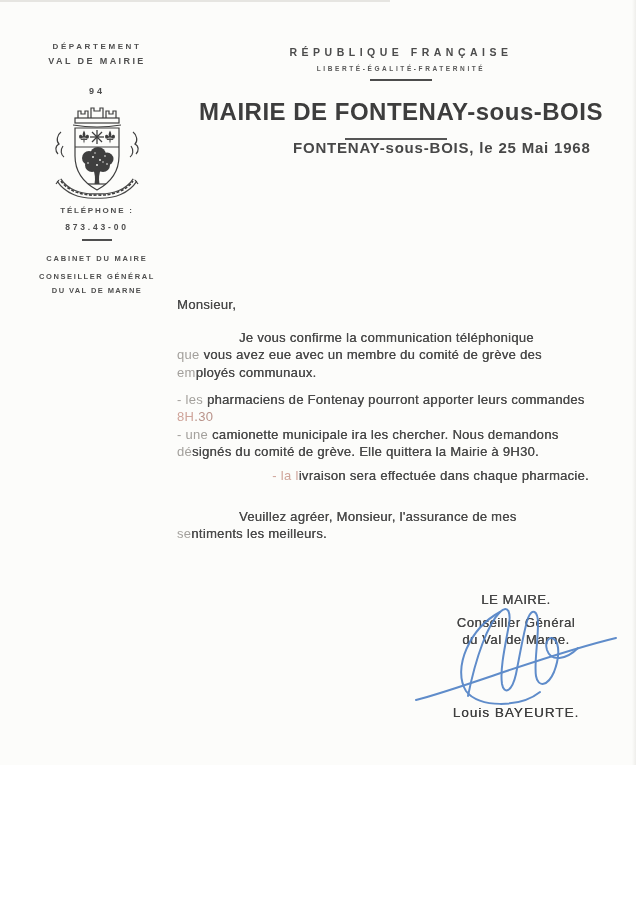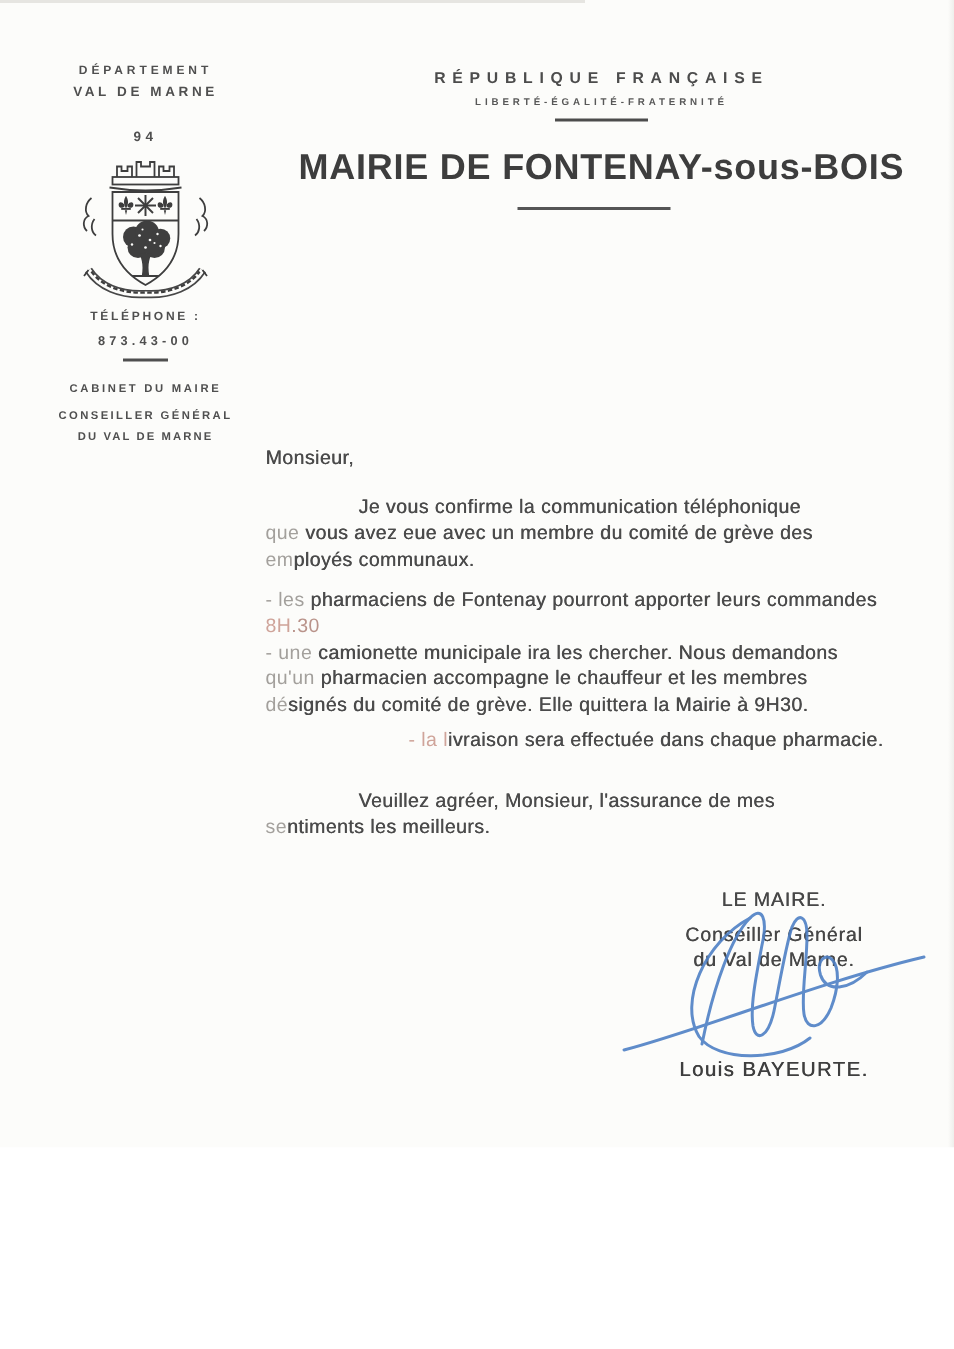--- a/index.html
+++ b/index.html
@@ -66,21 +66,21 @@
   .edge-right{position:absolute;right:0;top:0;width:4px;height:899px;
               background:linear-gradient(to right, rgba(0,0,0,0), rgba(120,115,105,.10));}
 </style>
 </head>
 <body>
 
 <div class="page">
 
   <div class="sidebar">
     <div class="dept-label">DÉPARTEMENT</div>
-    <div class="dept-name">VAL DE MARNE</div>
+    <div class="dept-name">VAL DE MAIRIE</div>
     <div class="dept-num">94</div>
 
     <svg class="arms" width="92" height="98" viewBox="0 0 92 98" fill="none" stroke="#3e3e3e" stroke-width="1.2">
 
       <path d="M10,30 c-4,3 -5,9 -2,12 c-4,2 -4,7 -1,10"></path>
       <path d="M82,30 c4,3 5,9 2,12 c4,2 4,7 1,10"></path>
       <path d="M12,44 c-3,4 -2,9 1,11"></path>
       <path d="M80,44 c3,4 2,9 -1,11"></path>
 
       <path d="M27,16 v-7 h3 v3 h4 v-3 h3 v7"></path>
@@ -153,38 +153,38 @@
 
   <div class="header">
     <div class="republic">RÉPUBLIQUE FRANÇAISE</div>
     <div class="motto">LIBERTÉ-ÉGALITÉ-FRATERNITÉ</div>
     <div class="motto-rule"></div>
   </div>
 
   <div class="title">MAIRIE DE FONTENAY-sous-BOIS</div>
 
   <div class="date-overline"></div>
+  <div class="date-line">FONTENAY-sous-BOIS, le 25 Mai 1968</div>
 
   <div class="body-text">
     <div class="line">Monsieur,</div>
 
     <div class="para mt16">
       <div class="line indent"><span>Je vous confirme la communication téléphonique</span></div>
       <div class="line"><span class="fade">que</span><span> vous avez eue avec un membre du comité de grève des</span></div>
       <div class="line"><span class="fade">em</span><span>ployés communaux.</span></div>
     </div>
 
     <div class="para mt10">
       <div class="line"><span class="fade">- les</span><span> pharmaciens de Fontenay pourront apporter leurs commandes</span></div>
       <div class="line"><span class="fade-red">8H</span><span class="fade-red2">.30</span></div>
     </div>
 
     <div class="para mt11">
       <div class="line"><span class="fade">- une</span><span> camionette  municipale ira les chercher. Nous demandons</span></div>
-      <div class="line"><span class="fade">qu'un</span><span> pharmacien accompagne le chauffeur et les membres</span></div>
       <div class="line"><span class="fade">dé</span><span>signés du comité de grève. Elle quittera la Mairie à 9H30.</span></div>
     </div>
 
     <div class="para mt6">
       <div class="line"><span class="fade-red">- la l</span><span>ivraison sera effectuée dans chaque pharmacie.</span></div>
     </div>
 
     <div class="para mt24">
       <div class="line indent"><span>Veuillez agréer, Monsieur, l'assurance de mes</span></div>
       <div class="line"><span class="fade">se</span><span>ntiments les meilleurs.</span></div>

